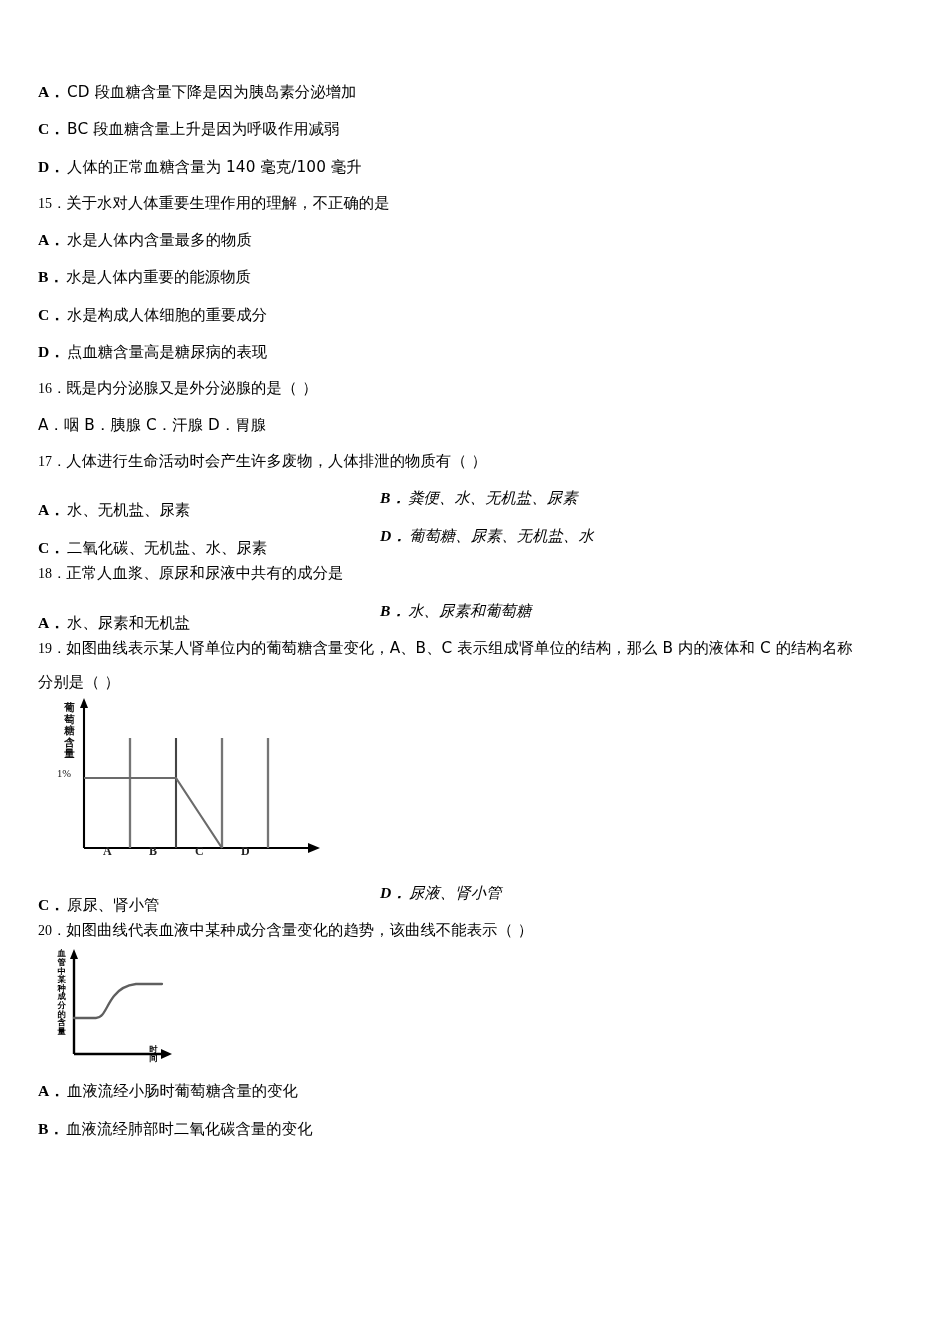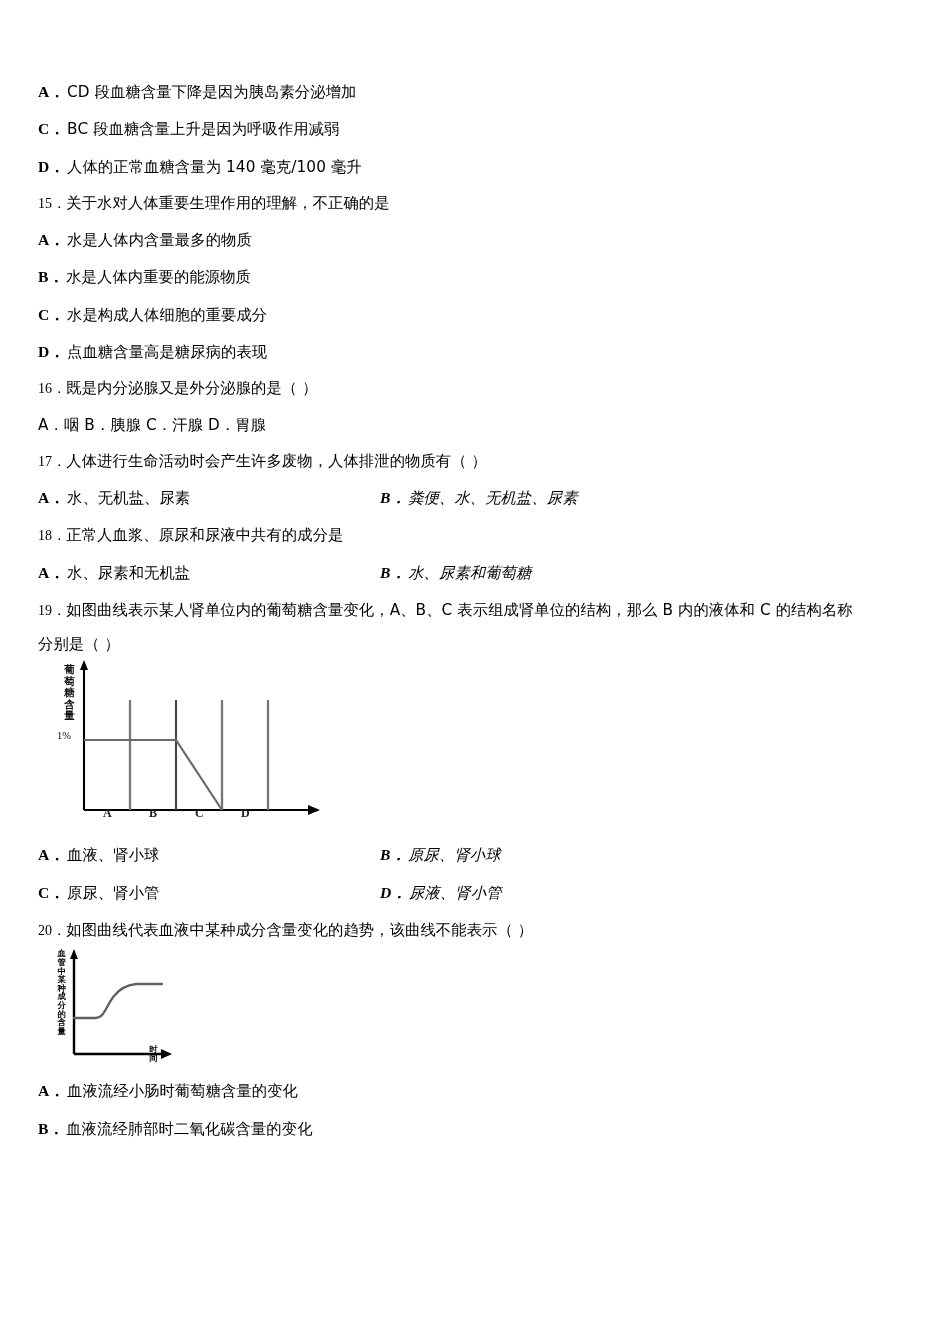--- a/index.html
+++ b/index.html
@@ -52,21 +52,21 @@
 
   
   .opt2 {
     position: relative;
     margin-bottom: 21px;
     height: 17px;
   }
   .opt2 .colA {
     position: absolute;
     left: 0;
-    top: 0;
+    top: 12px;
     white-space: nowrap;
   }
   .opt2 .colB {
     position: absolute;
     left: 342px;
     top: 0;
     white-space: nowrap;
     font-style: italic;
   }
 
@@ -196,20 +196,24 @@
   </div>
 
   <div>
     <div class="qline stem">
       <span class="num">17．</span><span>人体进行生命活动时会产生许多废物，人体排泄的物质有（  ）</span>
     </div>
     <div class="opt2 qline">
       <span class="colA"><span class="lbl">A．</span><span>水、无机盐、尿素</span></span>
       <span class="colB"><span class="lbl">B．</span><span>粪便、水、无机盐、尿素</span></span>
     </div>
+    <div class="opt2 qline">
+      <span class="colA"><span class="lbl">C．</span><span>二氧化碳、无机盐、水、尿素</span></span>
+      <span class="colB"><span class="lbl">D．</span><span>葡萄糖、尿素、无机盐、水</span></span>
+    </div>
   </div>
 
   <div>
     <div class="qline stem">
       <span class="num">18．</span><span>正常人血浆、原尿和尿液中共有的成分是</span>
     </div>
     <div class="opt2 qline">
       <span class="colA"><span class="lbl">A．</span><span>水、尿素和无机盐</span></span>
       <span class="colB"><span class="lbl">B．</span><span>水、尿素和葡萄糖</span></span>
     </div>
@@ -250,24 +254,20 @@
       </svg>
 
       <div class="xlabels">
         <b style="left:51px;">A</b>
         <b style="left:97px;">B</b>
         <b style="left:143px;">C</b>
         <b style="left:189px;">D</b>
       </div>
     </div>
 
-    <div class="opt2 qline">
-      <span class="colA"><span class="lbl">A．</span><span>血液、肾小球</span></span>
-      <span class="colB"><span class="lbl">B．</span><span>原尿、肾小球</span></span>
-    </div>
     <div class="opt2 qline">
       <span class="colA"><span class="lbl">C．</span><span>原尿、肾小管</span></span>
       <span class="colB"><span class="lbl">D．</span><span>尿液、肾小管</span></span>
     </div>
   </div>
 
   <div>
     <div class="qline stem" style="margin-bottom:6px;">
       <span class="num">20．</span><span>如图曲线代表血液中某种成分含量变化的趋势，该曲线不能表示（  ）</span>
     </div>

